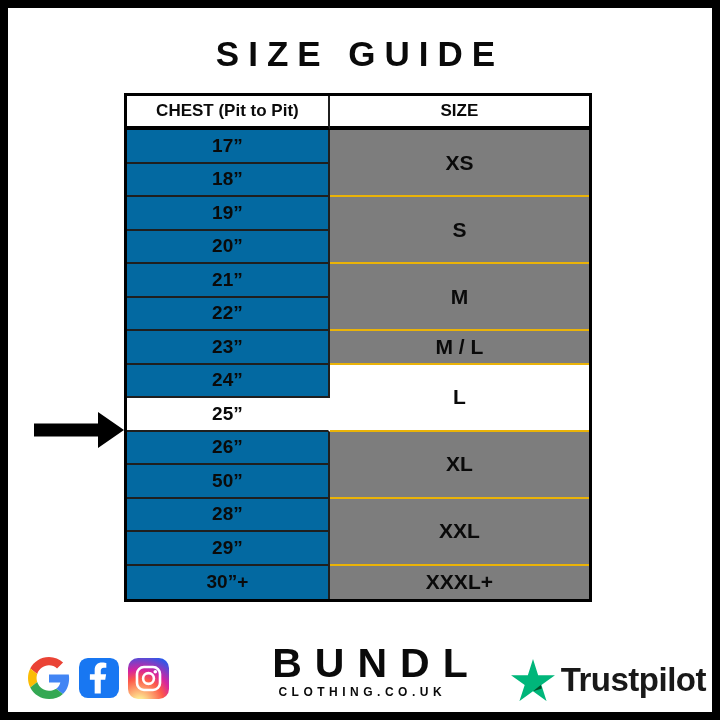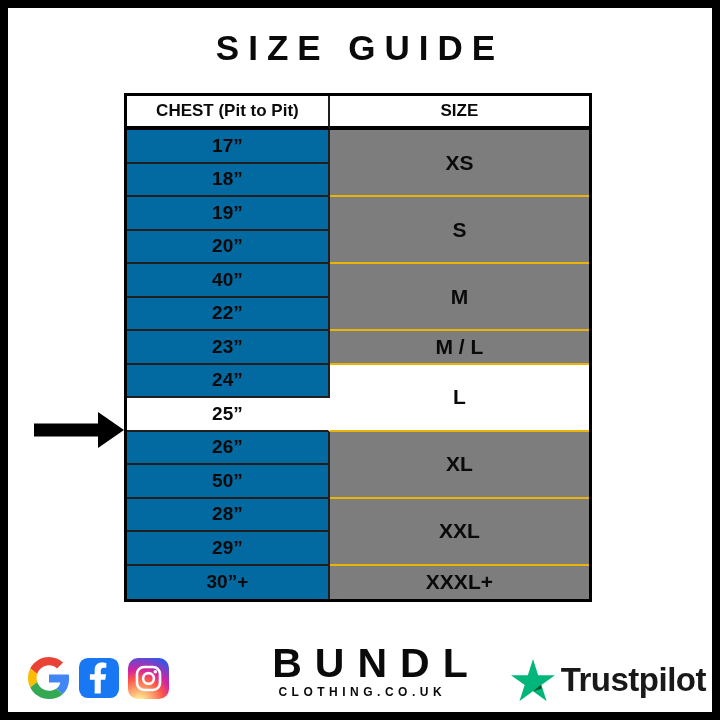--- a/index.html
+++ b/index.html
@@ -11,21 +11,21 @@
     width: 720px;
     height: 720px;
     background: #ffffff;
     border: 8px solid #000000;
     overflow: hidden;
   }
 
   
   .title {
     position: absolute;
-    top: 20px; left: 0; right: 0;
+    top: 26px; left: 0; right: 0;
     text-align: center;
     font-size: 35px;
     font-weight: bold;
     letter-spacing: 9px;
     color: #0a0a0a;
   }
   .subtitle {
     position: absolute;
     top: 48px; left: 0; right: 0;
     text-align: center;
@@ -168,21 +168,21 @@
         <td class="chest">18”</td>
       </tr>
       <tr>
         <td class="chest">19”</td>
         <td class="size" rowspan="2">S</td>
       </tr>
       <tr>
         <td class="chest">20”</td>
       </tr>
       <tr>
-        <td class="chest">40”</td>
+        <td class="chest">21”</td>
         <td class="size" rowspan="2">M</td>
       </tr>
       <tr>
         <td class="chest">22”</td>
       </tr>
       <tr>
         <td class="chest">23”</td>
         <td class="size">M / L</td>
       </tr>
       <tr>

